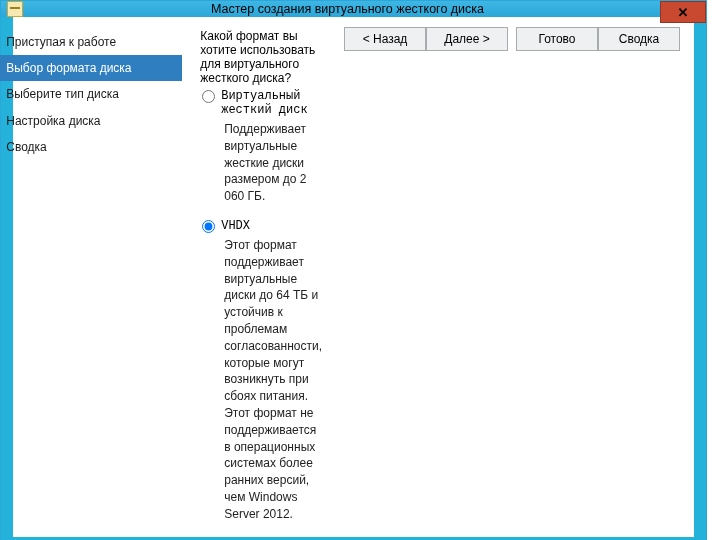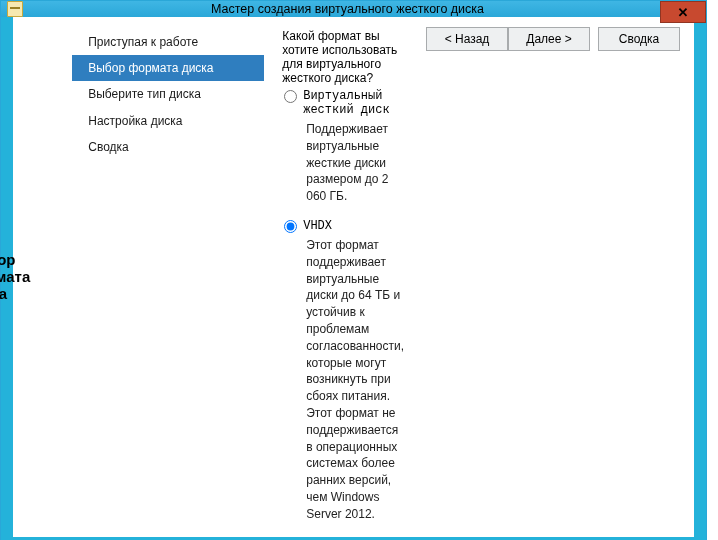--- a/index.html
+++ b/index.html
@@ -233,16 +233,17 @@
           <span class="opt-label">VHDX</span>
         </div>
         <div class="opt-desc">Этот формат поддерживает виртуальные диски до 64 ТБ и устойчив к проблемам согласованности, которые могут возникнуть при сбоях питания. Этот формат не поддерживается в операционных системах более ранних версий, чем Windows Server 2012.</div>
       </div>
     </div>
 
     <div class="footer">
       <button>&lt; Назад</button>
       <button>Далее &gt;</button>
       <span class="gap"></span>
+      <button>Готово</button>
       <button>Сводка</button>
     </div>
   </div>
 </div>
 
 </body></html>

